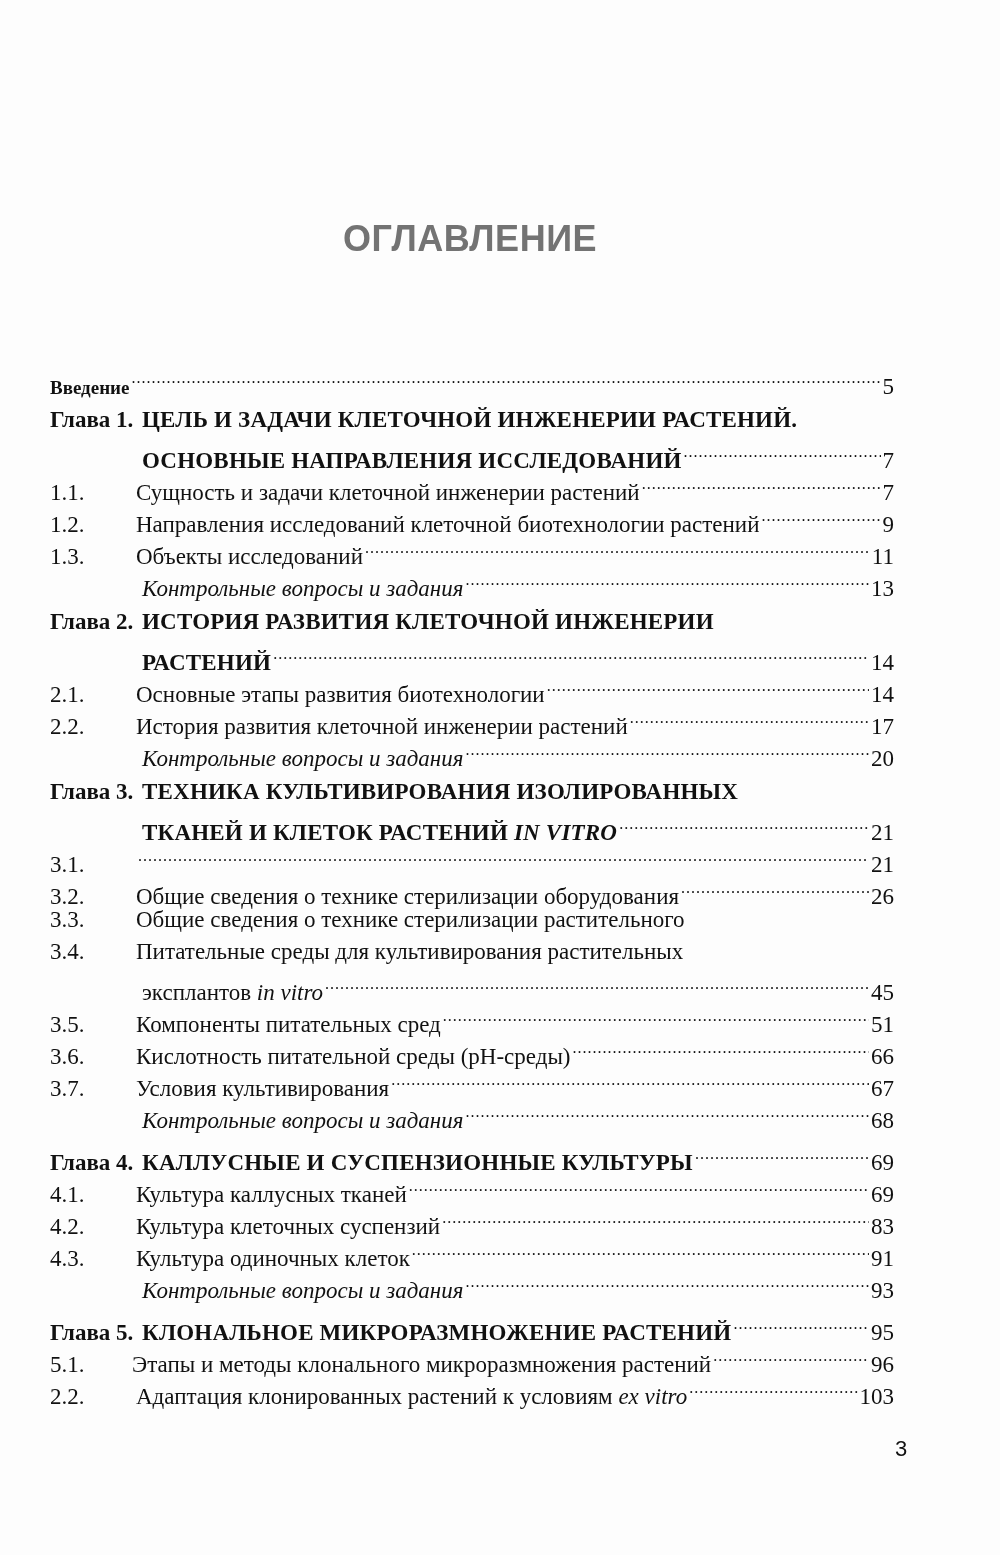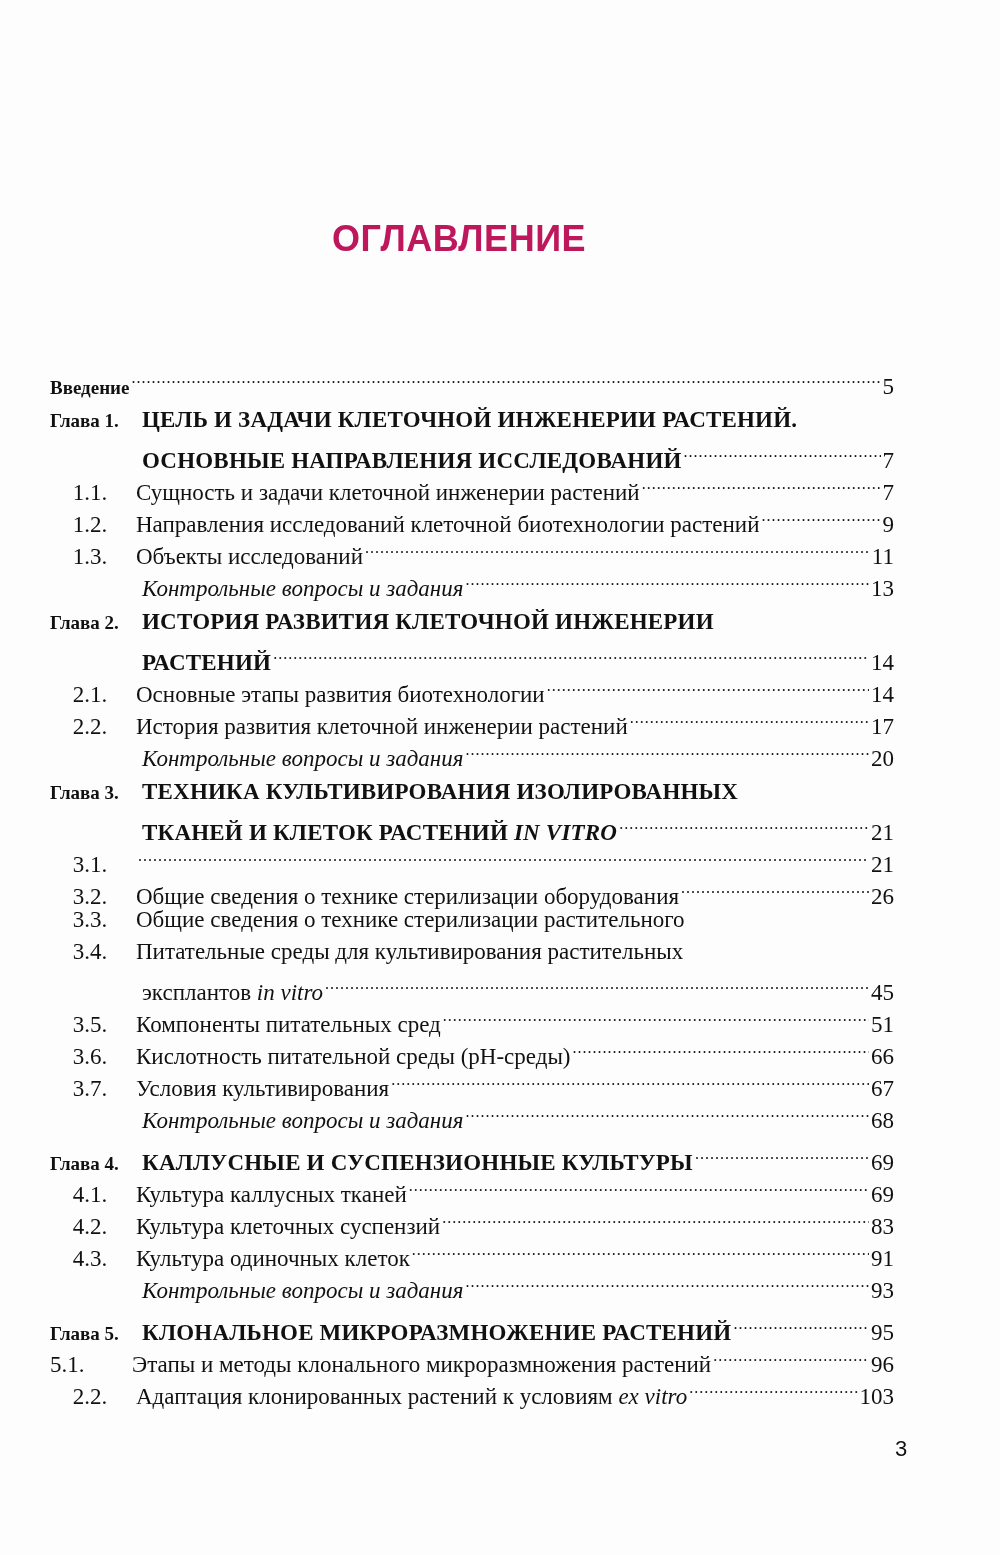--- a/index.html
+++ b/index.html
@@ -11,51 +11,51 @@
       width: 1000px;
       height: 1555px;
       position: relative;
       overflow: hidden;
       color: #111;
       font-family: "Liberation Serif", serif;
     }
     .page-title {
       position: absolute;
       top: 218px;
-      left: 1px;
+      left: 12px;
       width: 916px;
       text-align: center;
       font-family: "Liberation Sans", sans-serif;
       font-weight: bold;
       font-size: 36px;
       letter-spacing: 0.5px;
-      color: #be185d;
+      color: #737373;
     }
     .toc {
       position: absolute;
       top: 362px;
       left: 50px;
       width: 844px;
       font-size: 23px;
     }
     .row {
       display: flex;
       align-items: baseline;
       height: 32px;
       line-height: 32px;
       white-space: nowrap;
     }
     .row.gap-before { margin-top: 10px; }
     .row .num {
       display: inline-block;
       flex: 0 0 auto;
-      text-align: center;
+      text-align: left;
     }
     .row .num.sec { width: 86px; padding-right: 6px; box-sizing: border-box; }
-    .row .num.ch { width: 92px; padding-right: 0; text-align: left; font-weight: bold; font-size: 19px; }
+    .row .num.ch { width: 92px; padding-right: 0; text-align: left; font-weight: bold; font-size: 23px; }
     .row .num.sec51 { width: 86px; padding-right: 2px; box-sizing: border-box; }
     .row .text {
       flex: 0 0 auto;
       padding-left: 0;
     }
     .row .indent-text { padding-left: 92px; }
     .row .dots {
       flex: 1 1 auto;
       overflow: hidden;
       margin: 0 2px;

